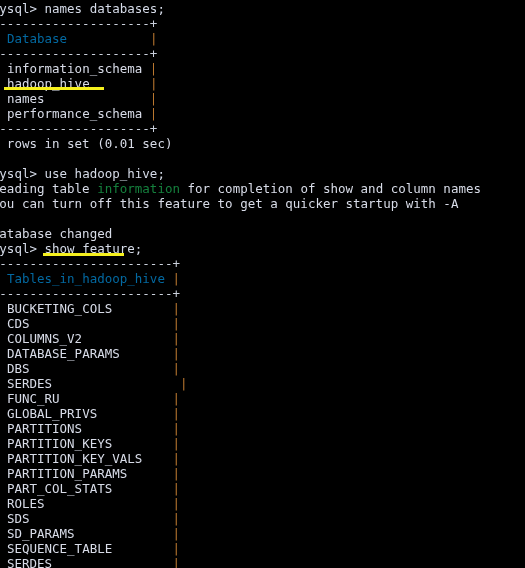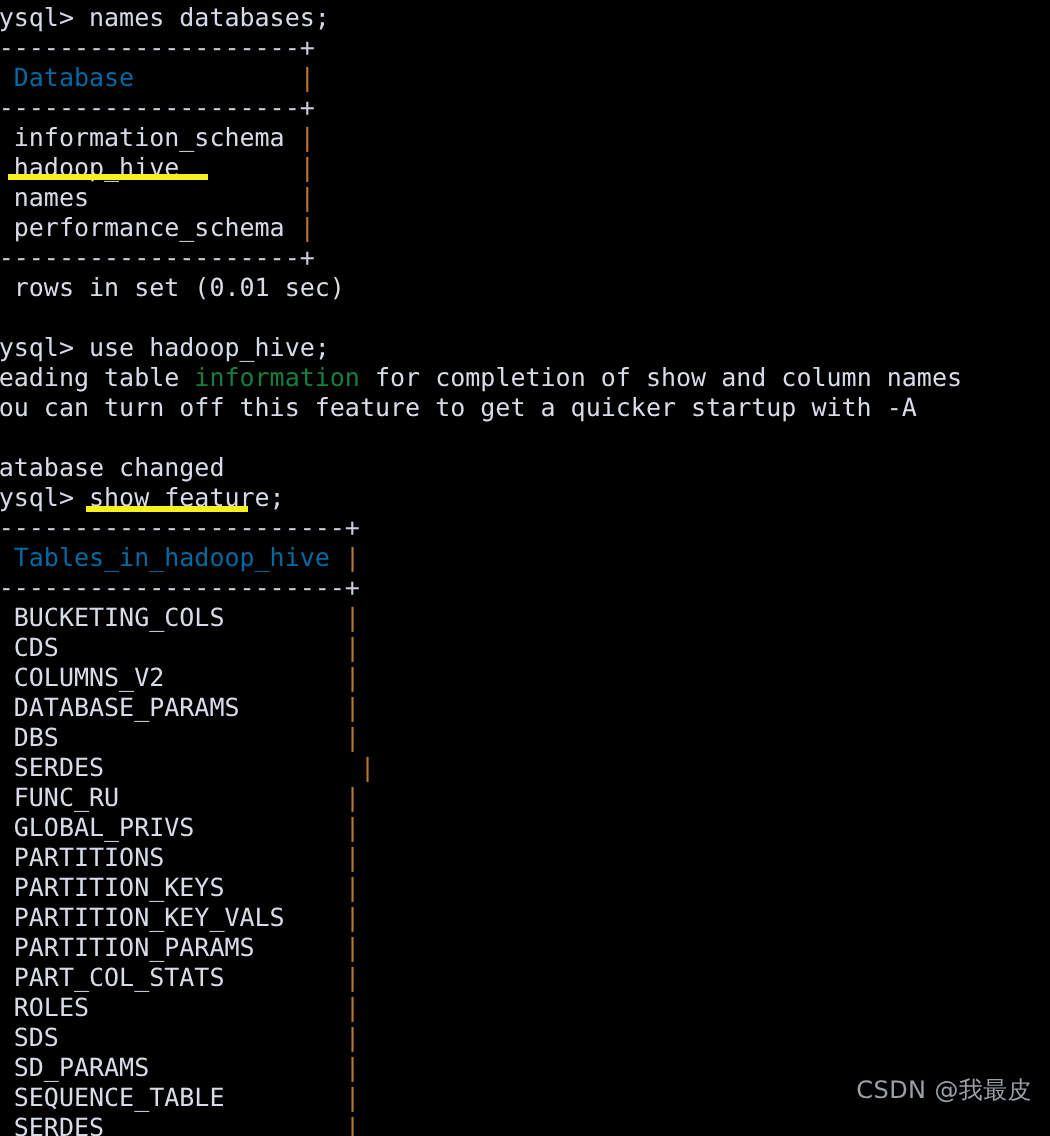--- a/index.html
+++ b/index.html
@@ -113,14 +113,13 @@
     <div class="line"><span class="c-pipe">| </span><span>SDS</span><span class="c-pipe">                   |</span></div>
     <div class="line"><span class="c-pipe">| </span><span>SD_PARAMS</span><span class="c-pipe">             |</span></div>
     <div class="line"><span class="c-pipe">| </span><span>SEQUENCE_TABLE</span><span class="c-pipe">        |</span></div>
     <div class="line"><span class="c-pipe">| </span><span>SERDES</span><span class="c-pipe">                |</span></div>
 
   </div>
 
   <div class="hl" id="hl-hadoop-hive"></div>
   <div class="hl" id="hl-show-tables"></div>
 
-  <div id="watermark">CSDN @我最皮</div>
 </div>
 
 </body></html>

